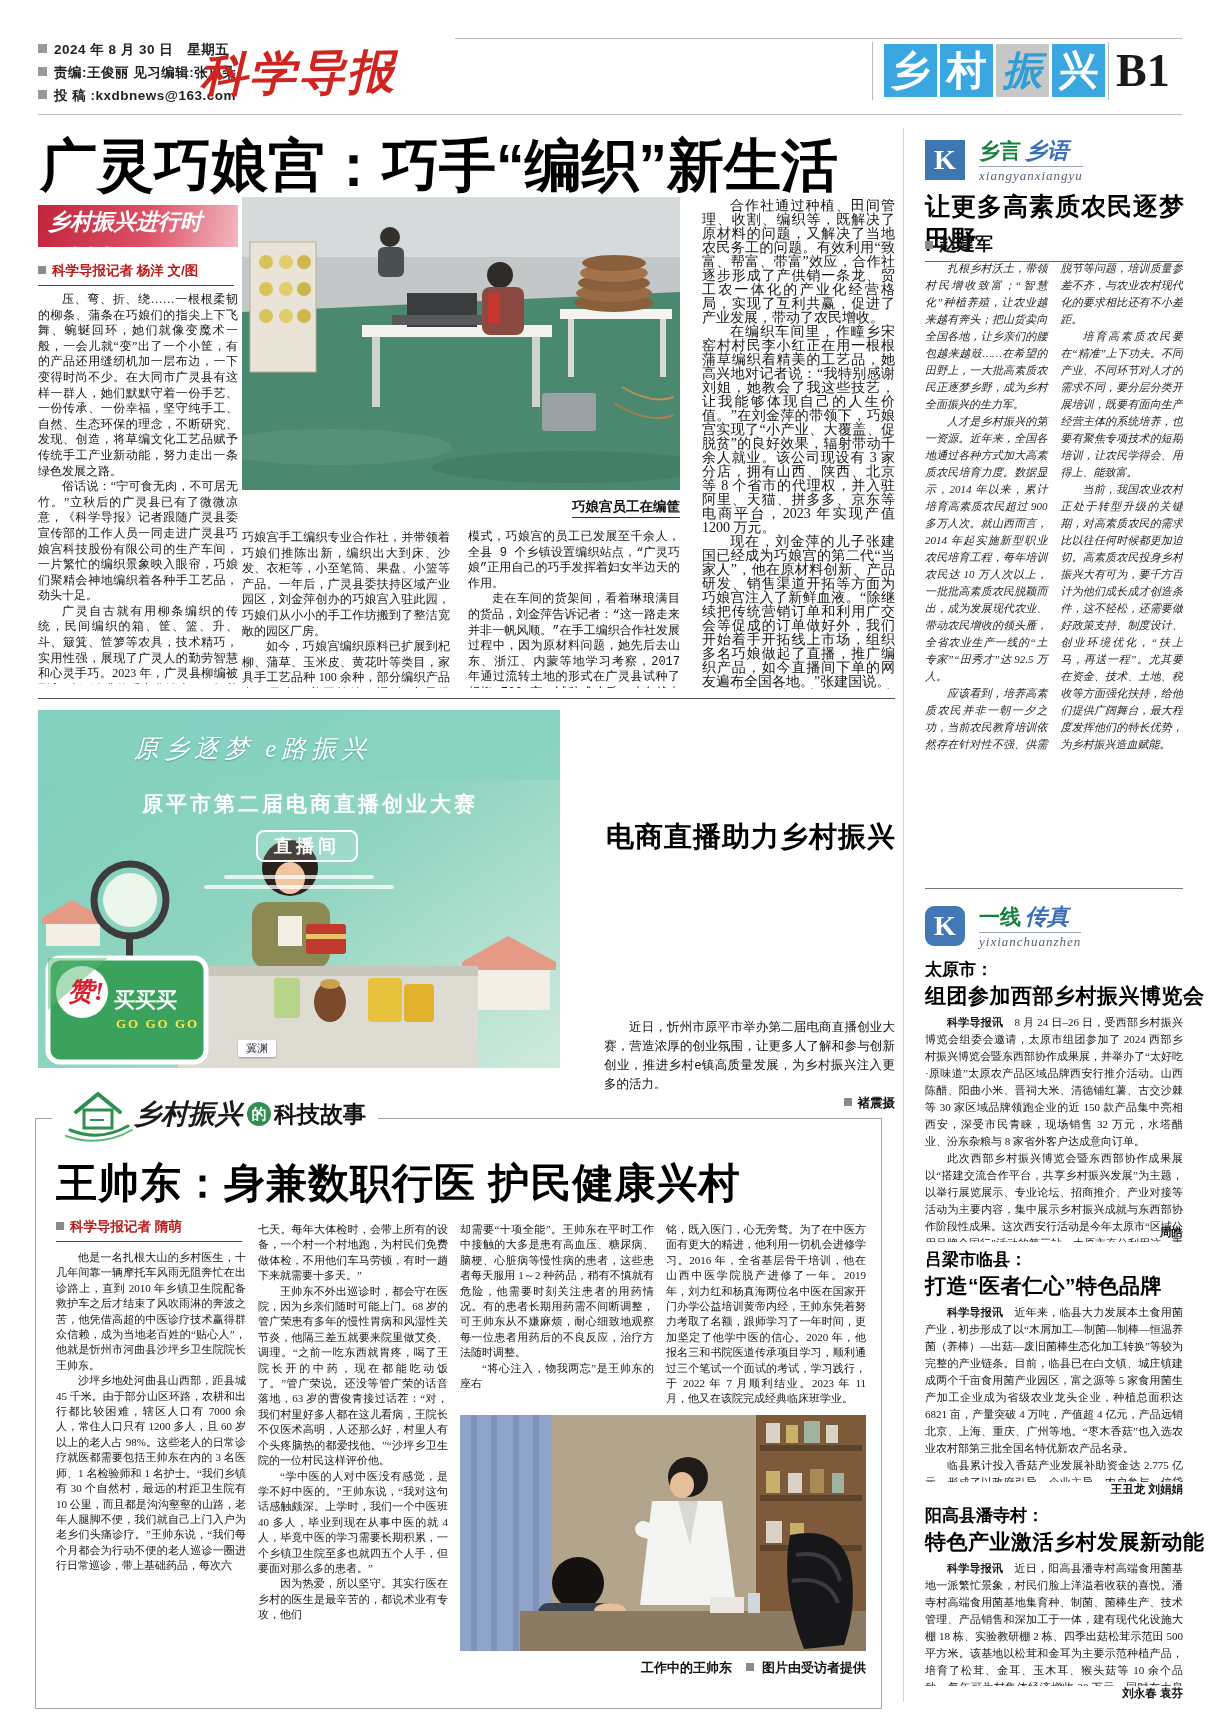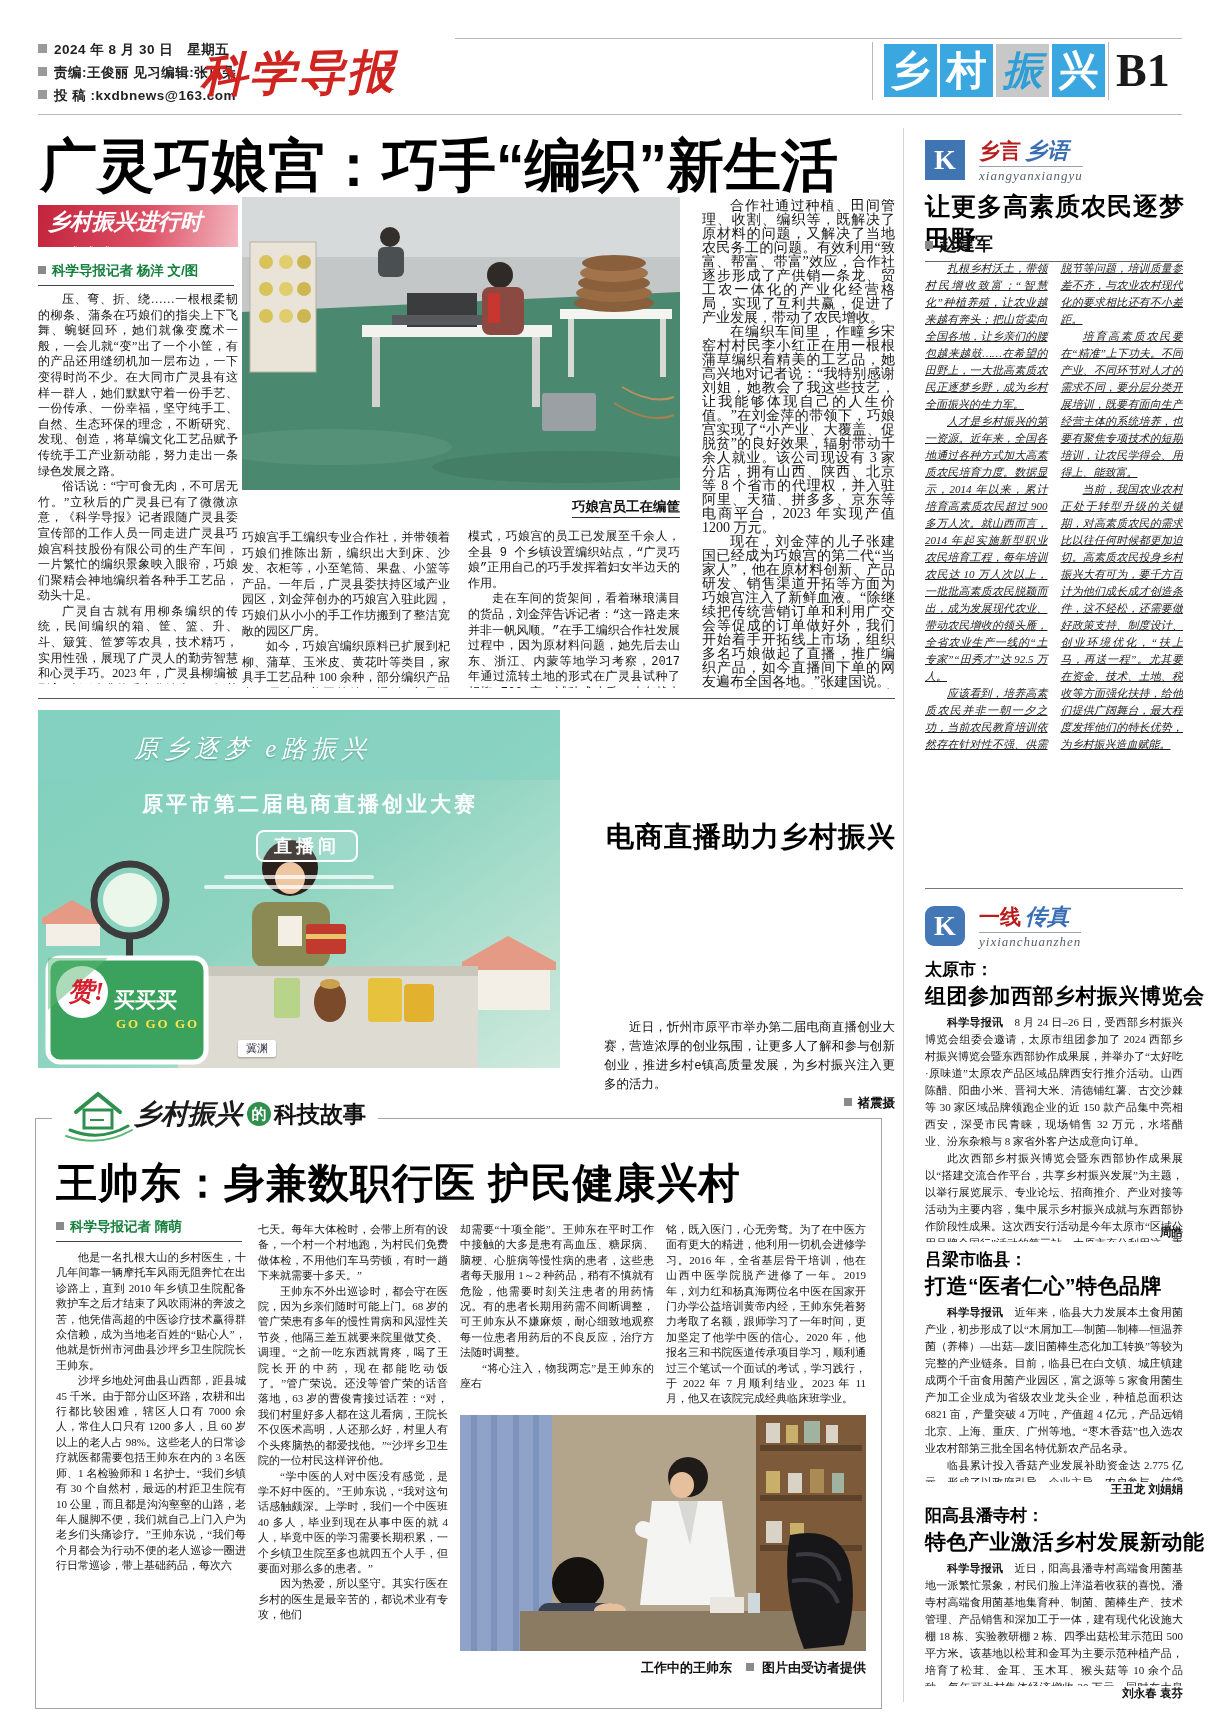--- a/index.html
+++ b/index.html
@@ -19,42 +19,42 @@
   .blk{display:inline-block;width:53px;height:53px;background:#3aa7e0;color:#fff;font-weight:bold;
        font-size:40px;line-height:53px;text-align:center;margin-right:3px;vertical-align:top;}
   .blk.gray{background:#c8c8c8;color:#2e9fd6;font-style:italic;font-family:"Liberation Serif",serif;}
   .pageno{font-size:46px;font-weight:bold;font-family:"Liberation Serif",serif;color:#1a1a1a;}
   .hr{background:#b9b9b9;}
   
   .headline1{font-size:57px;font-weight:900;letter-spacing:0px;color:#000;white-space:nowrap;}
   .banner{background:linear-gradient(100deg,#c2243c 0%,#dd5065 55%,#f3b8c1 100%);
           color:#fff;font-weight:bold;font-style:italic;font-size:22px;line-height:34px;padding-left:10px;}
   .banner .marks{font-size:20px;letter-spacing:-4px;opacity:.95;margin-left:6px;}
-  .byline{font-weight:bold;font-size:13.5px;border-bottom:1px solid #444;padding-bottom:5px;color:#15803d;}
+  .byline{font-weight:bold;font-size:13.5px;border-bottom:1px solid #444;padding-bottom:5px;color:#b91c1c;}
   .body-m{font-size:12px;line-height:15.6px;color:#151515;}
   .body-m4{font-size:14px;line-height:14px;color:#151515;}
   .cap1{font-weight:bold;font-size:13.5px;border-bottom:1px solid #333;padding-bottom:3px;}
   
   .midhead{font-size:28px;font-weight:900;letter-spacing:1px;color:#000;}
   .midcap{font-size:12.5px;line-height:19px;color:#111;}
   
   .techbox{border:1px solid #a5a5a5;}
   .badgewrap{background:#fff;}
   .badge-title{font-size:27px;font-weight:bold;font-style:italic;font-family:"Liberation Serif",serif;color:#1a1a1a;}
   .badge-de{display:inline-block;width:24px;height:24px;border-radius:50%;background:#2f8f4e;color:#fff;
             font-size:15px;line-height:24px;text-align:center;font-weight:bold;margin:0 3px 0 5px;vertical-align:3px;}
   .badge-suffix{font-size:23px;font-weight:900;color:#111;}
   .headline2{font-size:41px;font-weight:900;color:#000;letter-spacing:1px;white-space:nowrap;}
   .body-t{font-size:11px;line-height:15.4px;color:#151515;}
   .cap3{font-weight:bold;font-size:13px;color:#111;}
   
   .kbox{display:inline-block;width:40px;height:40px;background:#3f75b0;color:#fff;text-align:center;
         font-size:28px;line-height:40px;font-weight:bold;font-family:"Liberation Serif",serif;vertical-align:middle;}
   .kbox.round{border-radius:9px;background:#4477b6;}
-  .logo-t1{font-size:21px;font-weight:900;color:#b91c1c;font-family:"Liberation Serif",serif;}
+  .logo-t1{font-size:21px;font-weight:900;color:#15803d;font-family:"Liberation Serif",serif;}
   .logo-t2{font-size:22px;font-weight:bold;font-style:italic;color:#3a6fb5;font-family:"Liberation Serif",serif;}
   .logo-py{font-size:13px;font-style:italic;color:#55606e;border-top:1px solid #9aa4b0;padding-top:1px;letter-spacing:1px;}
   .sb-head{font-size:25px;font-weight:900;color:#000;letter-spacing:1px;}
   .sb-byline{font-weight:bold;font-size:18px;border-bottom:1px solid #666;padding-bottom:5px;}
   .essay{font-size:11px;line-height:17px;font-style:italic;font-weight:500;color:#1c1c1c;
          column-count:2;column-gap:13px;}
   .news-place{font-size:17px;font-weight:900;color:#000;}
   .news-title{font-size:21px;font-weight:900;color:#000;letter-spacing:.5px;}
   .body-n{font-size:11px;line-height:17px;color:#151515;}
   .sign{text-align:right;font-weight:bold;font-size:11.5px;padding-right:4px;}
@@ -332,21 +332,21 @@
     <span style="display:inline-block;vertical-align:middle;margin-left:10px;">
       <span class="logo-t1">乡言</span>
       <span class="logo-t2">乡语</span>
       <div class="logo-py">xiangyanxiangyu</div>
     </span>
   </div>
   <div class="abs sb-head sans" style="left:925px;top:190px;width:260px;">让更多高素质农民逐梦田野</div>
   <div class="abs sb-byline sans" style="left:925px;top:232px;width:258px;">
     <span class="sq2"></span><span>赵建军</span>
   </div>
-  <div class="abs essay just clip" style="left:925px;top:260px;width:258px;height:546px;text-decoration:underline;">
+  <div class="abs essay just clip" style="left:925px;top:260px;width:258px;height:546px;">
     <p class="ind">扎根乡村沃土，带领村民增收致富；“智慧化”种植养殖，让农业越来越有奔头；把山货卖向全国各地，让乡亲们的腰包越来越鼓……在希望的田野上，一大批高素质农民正逐梦乡野，成为乡村全面振兴的生力军。</p>
     <p class="ind">人才是乡村振兴的第一资源。近年来，全国各地通过各种方式加大高素质农民培育力度。数据显示，2014 年以来，累计培育高素质农民超过 900 多万人次。就山西而言，2014 年起实施新型职业农民培育工程，每年培训农民达 10 万人次以上，一批批高素质农民脱颖而出，成为发展现代农业、带动农民增收的领头雁，全省农业生产一线的“土专家”“田秀才”达 92.5 万人。</p>
     <p class="ind">应该看到，培养高素质农民并非一朝一夕之功，当前农民教育培训依然存在针对性不强、供需脱节等问题，培训质量参差不齐，与农业农村现代化的要求相比还有不小差距。</p>
     <p class="ind">培育高素质农民要在“精准”上下功夫。不同产业、不同环节对人才的需求不同，要分层分类开展培训，既要有面向生产经营主体的系统培养，也要有聚焦专项技术的短期培训，让农民学得会、用得上、能致富。</p>
     <p class="ind">当前，我国农业农村正处于转型升级的关键期，对高素质农民的需求比以往任何时候都更加迫切。高素质农民投身乡村振兴大有可为，要千方百计为他们成长成才创造条件，这不轻松，还需要做好政策支持、制度设计、创业环境优化，“扶上马，再送一程”。尤其要在资金、技术、土地、税收等方面强化扶持，给他们提供广阔舞台，最大程度发挥他们的特长优势，为乡村振兴造血赋能。</p>
   </div>
 
   <div class="abs" style="left:925px;top:888px;width:258px;height:1px;background:#777;"></div>
 
   <div class="abs" style="left:925px;top:902px;">

